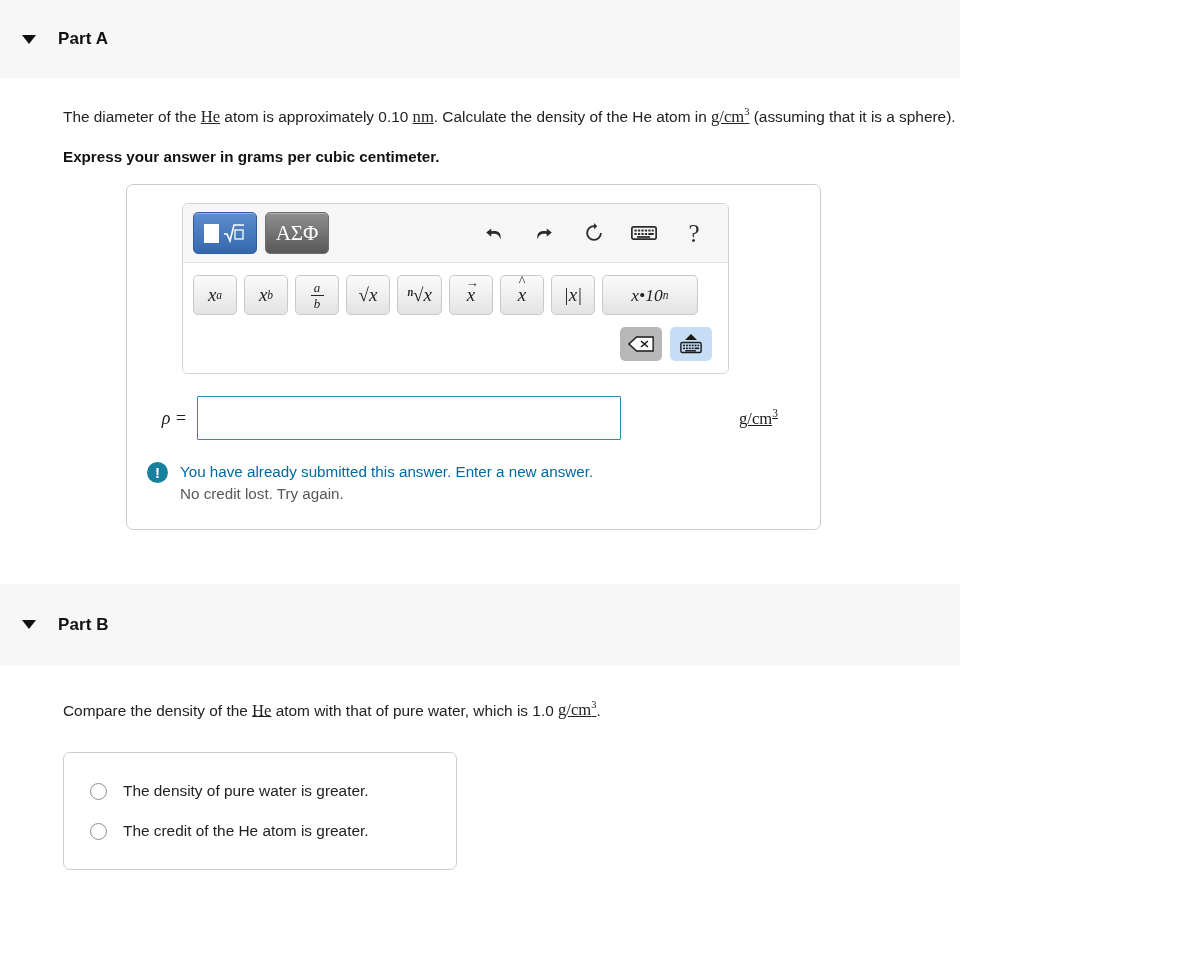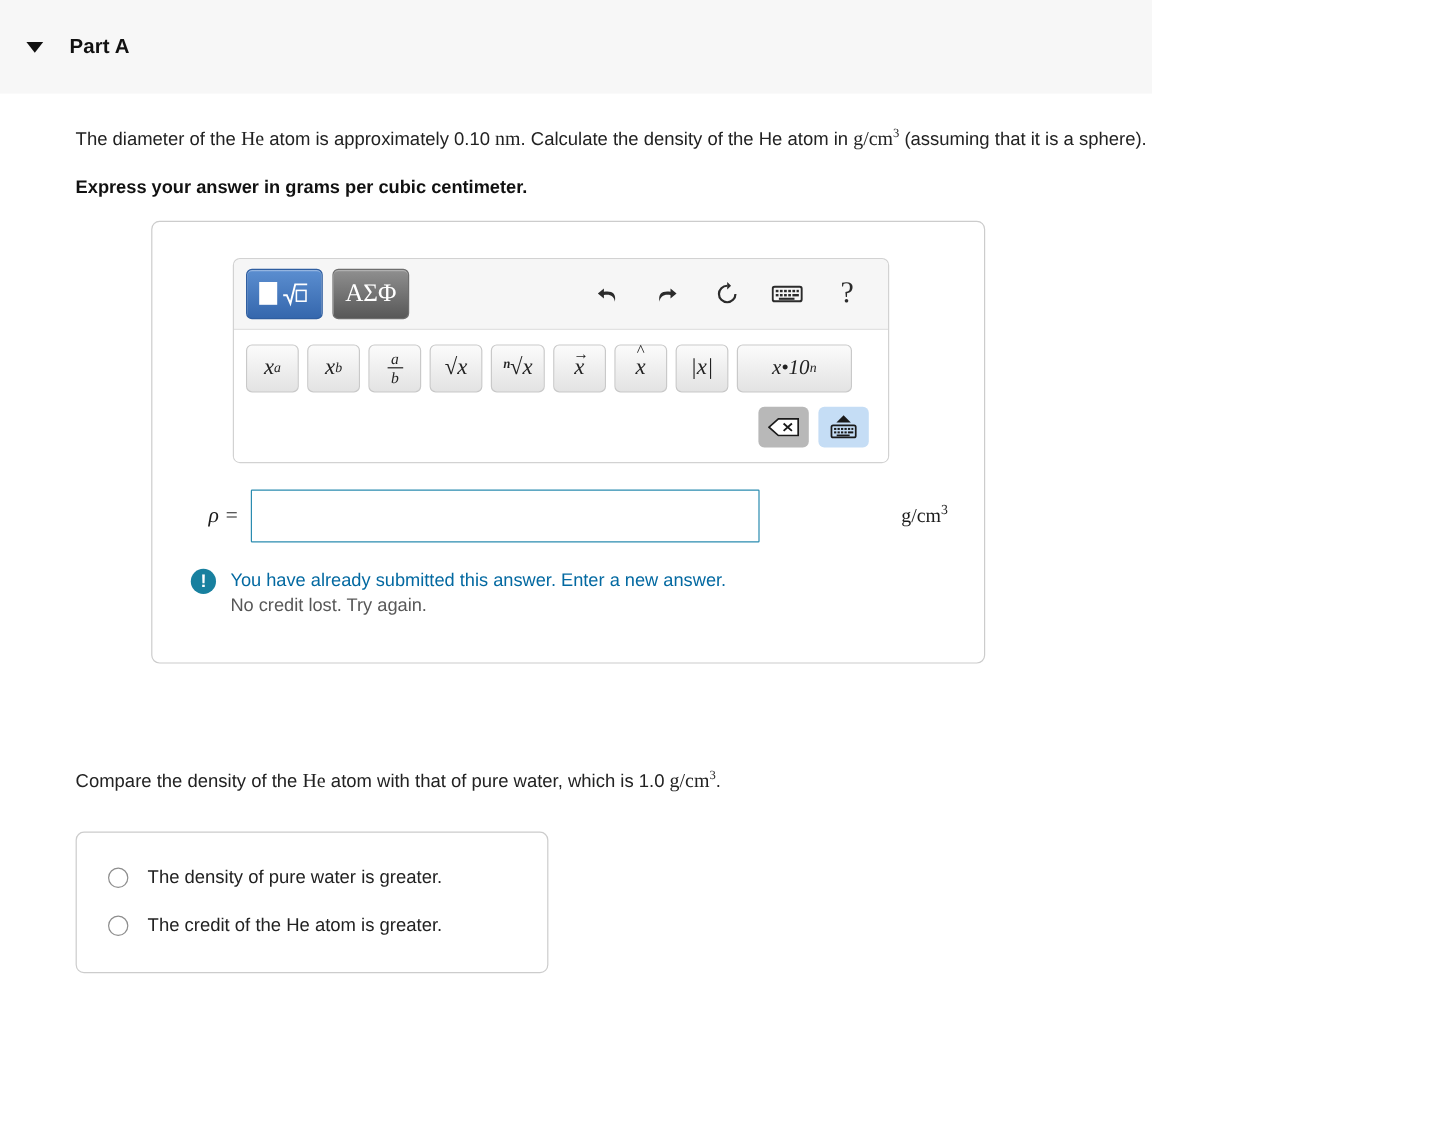--- a/index.html
+++ b/index.html
@@ -54,32 +54,32 @@
     white-space: nowrap;
   }
   .qtext.b { padding-top: 32px; }
   .qsub {
     font-size: 15.2px;
     font-weight: bold;
     color: #111;
     margin: 0;
     padding-top: 19px;
   }
-  .mathfont { font-family: "Liberation Serif", serif; font-size: 16.6px; }
+  .mathfont { font-family: "Liberation Serif", serif; font-size: 16.6px; text-decoration: underline; }
   .mathfont sup { font-size: 10.5px; }
 
   
   .answer-panel {
     margin: 19px 2px 0 63px;
     width: 695px;
     border: 1px solid #cccccc;
     border-radius: 7px;
     box-sizing: border-box;
     background: #fff;
-    padding: 12px;
+    padding: 0;
     position: relative;
   }
 
   
   .mathbar {
     margin: 18px 0 0 55px;
     width: 547px;
     border: 1px solid #d2d2d2;
     border-radius: 6px;
     background: #ffffff;
@@ -460,20 +460,24 @@
           <div class="fb-1">You have already submitted this answer. Enter a new answer.</div>
           <div class="fb-2">No credit lost. Try again.</div>
         </div>
       </div>
     </div>
 
   </div>
 
   <div class="gap-a"></div>
 
+  <div class="part-header second">
+    <div class="disclosure-tri"></div>
+    <div class="part-title">Part B</div>
+  </div>
 
   <div class="qblock">
     <p class="qtext b"><span>Compare the density of the </span><span class="mathfont">He</span><span> atom with that of pure water, which is 1.0 </span><span class="mathfont"><span>g/cm</span><sup>3</sup></span><span>.</span></p>
 
     <div class="choices" style="margin-left:0;">
       <div class="choice">
         <div class="radio"></div>
         <div class="choice-label">The density of pure water is greater.</div>
       </div>
       <div class="choice">

